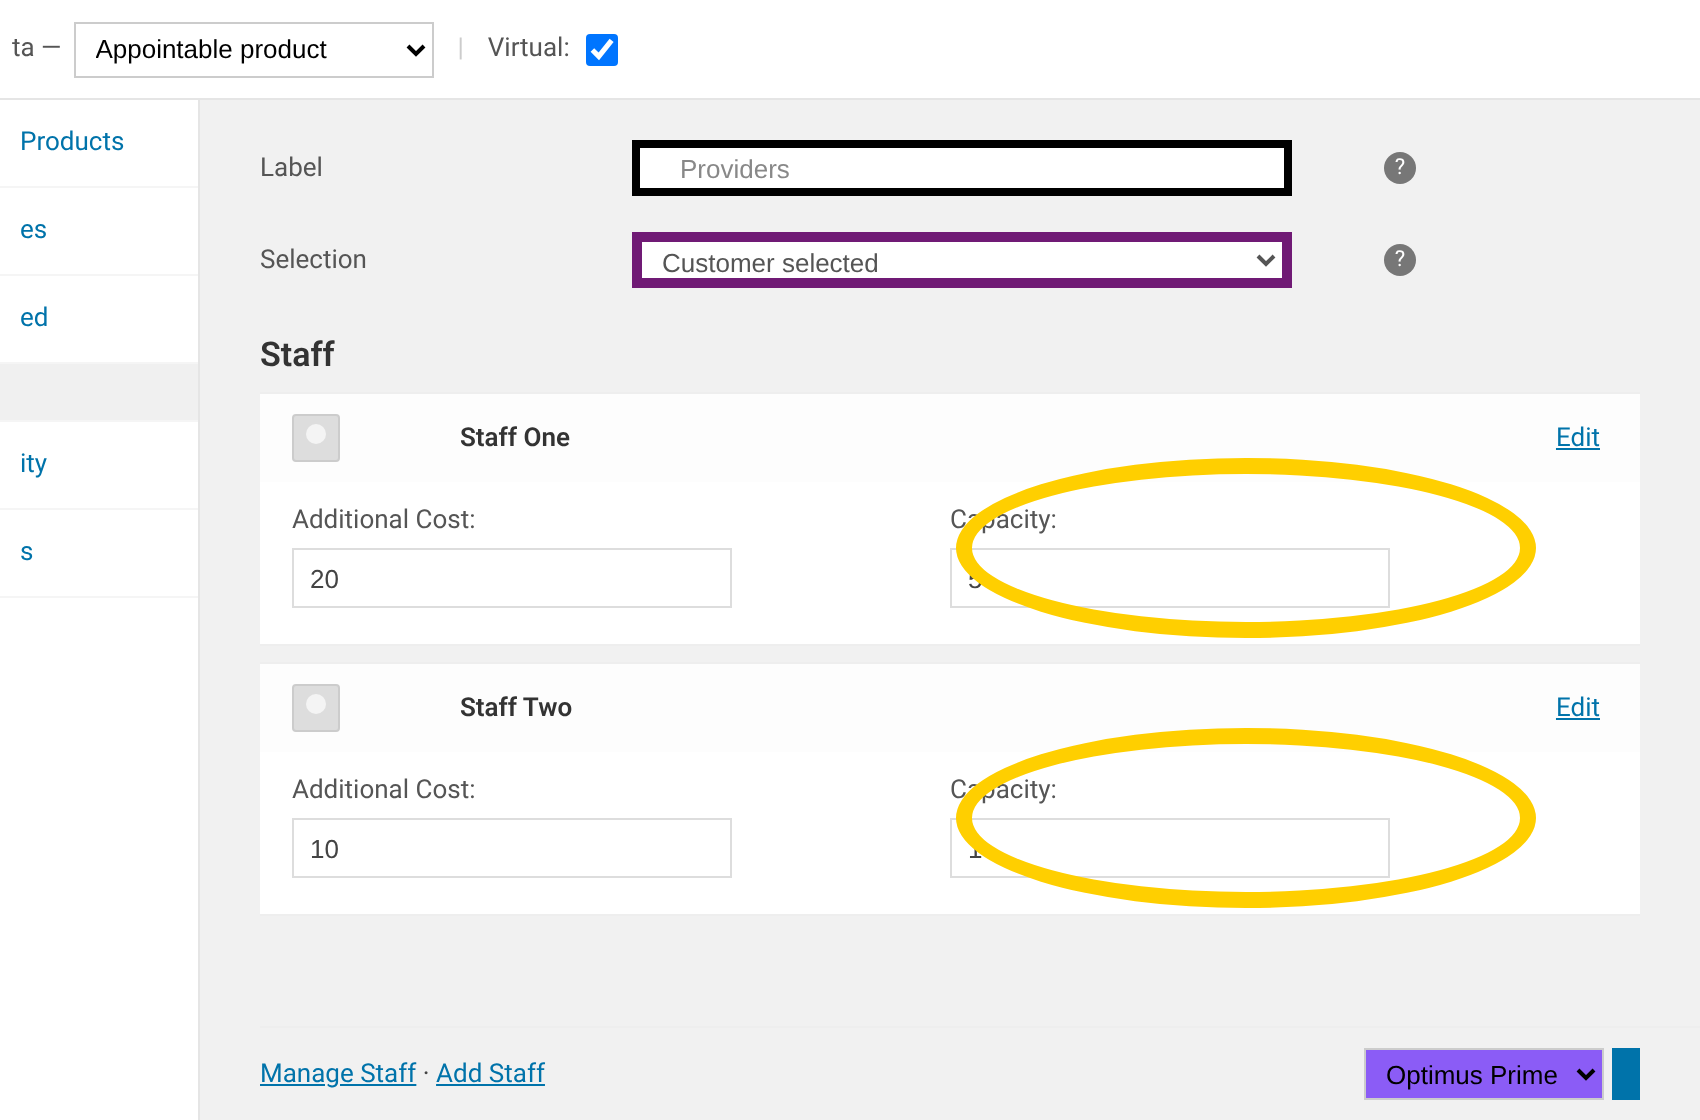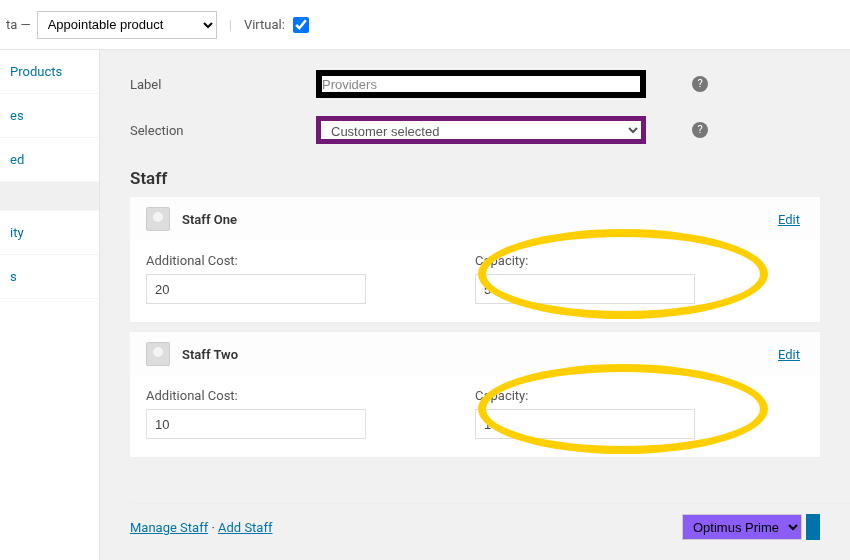--- a/index.html
+++ b/index.html
@@ -18,45 +18,45 @@
   
   .sidebar { position:absolute; top:50px; left:0; width:100px; background:#fff; border-right:1px solid #e5e5e5; height:510px; }
   .side-item { padding:14px 10px; color:#0073aa; cursor:pointer; border-bottom:1px solid #f5f5f5; font-size:13px; }
   .side-item.active { background:#f0f0f0; color:#555; }
 
   
   .main { position:absolute; top:50px; left:100px; right:0; padding:20px 30px 70px 30px; height:510px; overflow:hidden; }
 
   .form-row { display:flex; align-items:center; margin-bottom:18px;gap:36px; }
   .form-row label { width:150px; color:#555; }
-  .txt-input { height:28px; border:6px solid #000000; padding:2px 0; width:330px; color:#888; font-size:13px; background:#fff; }
+  .txt-input { height:28px; border:4px solid #000000; padding:2px 20px; width:330px; color:#888; font-size:13px; background:#fff; }
   .sel-input { height:28px; border:5px solid #701a75; padding:2px 6px; width:330px; color:#555; font-size:13px; background:#fff; }
   .help-icon { margin-left:10px; width:16px; height:16px; border-radius:50%; background:#777; color:#fff; font-size:11px; line-height:16px; text-align:center; }
 
   h3.section-title { font-size:17px; font-weight:600; color:#333; margin:24px 0 8px 0; }
 
   .staff-card { background:#fff; border-top:1px solid #eee; border-bottom:1px solid #eee; margin-bottom:8px; }
-  .staff-head { display:flex; align-items:center; padding:10px 16px; background:#fdfdfd; }
+  .staff-head { display:flex; align-items:center; padding:10px 16px; background:#fdfdfd;gap:48px; }
   .avatar { width:24px; height:24px; background:#ddd; border:1px solid #ccc; margin-right:12px; border-radius:2px; position:relative; }
   .avatar:after { content:""; position:absolute; left:6px; top:4px; width:10px; height:10px; border-radius:50%; background:#f4f4f4; }
   .staff-name { font-weight:600; color:#333; flex:1; }
   .edit-link { color:#0073aa; text-decoration:underline; cursor:pointer; margin-right:4px; }
   .staff-body { padding:12px 16px 18px 16px; display:flex; position:relative; }
   .col { flex:1; }
   .col label { display:block; color:#555; margin-bottom:6px; }
   .col input { width:220px; height:30px; border:1px solid #ddd; padding:2px 8px; font-size:13px; color:#444; }
 
   .highlight-ellipse {
     position:absolute; border:8px solid #ffcf00; border-radius:50%;
     width:290px; height:90px; pointer-events:none;
     left:348px; top:-12px;
   }
 
   
-  .footer { position:absolute; left:130px; right:0; bottom:20px; padding:10px 30px 0 0; display:flex; align-items:center; border-top:1px solid #eee; }
+  .footer { position:absolute; left:130px; right:0; bottom:10px; padding:10px 30px 0 0; display:flex; align-items:center; border-top:1px solid #eee; }
   .footer-links { flex:1; }
   .footer-links a { color:#0073aa; text-decoration:underline; cursor:pointer; }
   .footer-select { font-size:13px; height:26px; border:1px solid #ccc; background:#8b5cf6; padding:2px 6px; }
   .add-btn { width:14px; height:26px; margin-left:4px; background:#0073aa; }
 </style>
 </head>
 <body>
 
 <div class="canvas">
 

